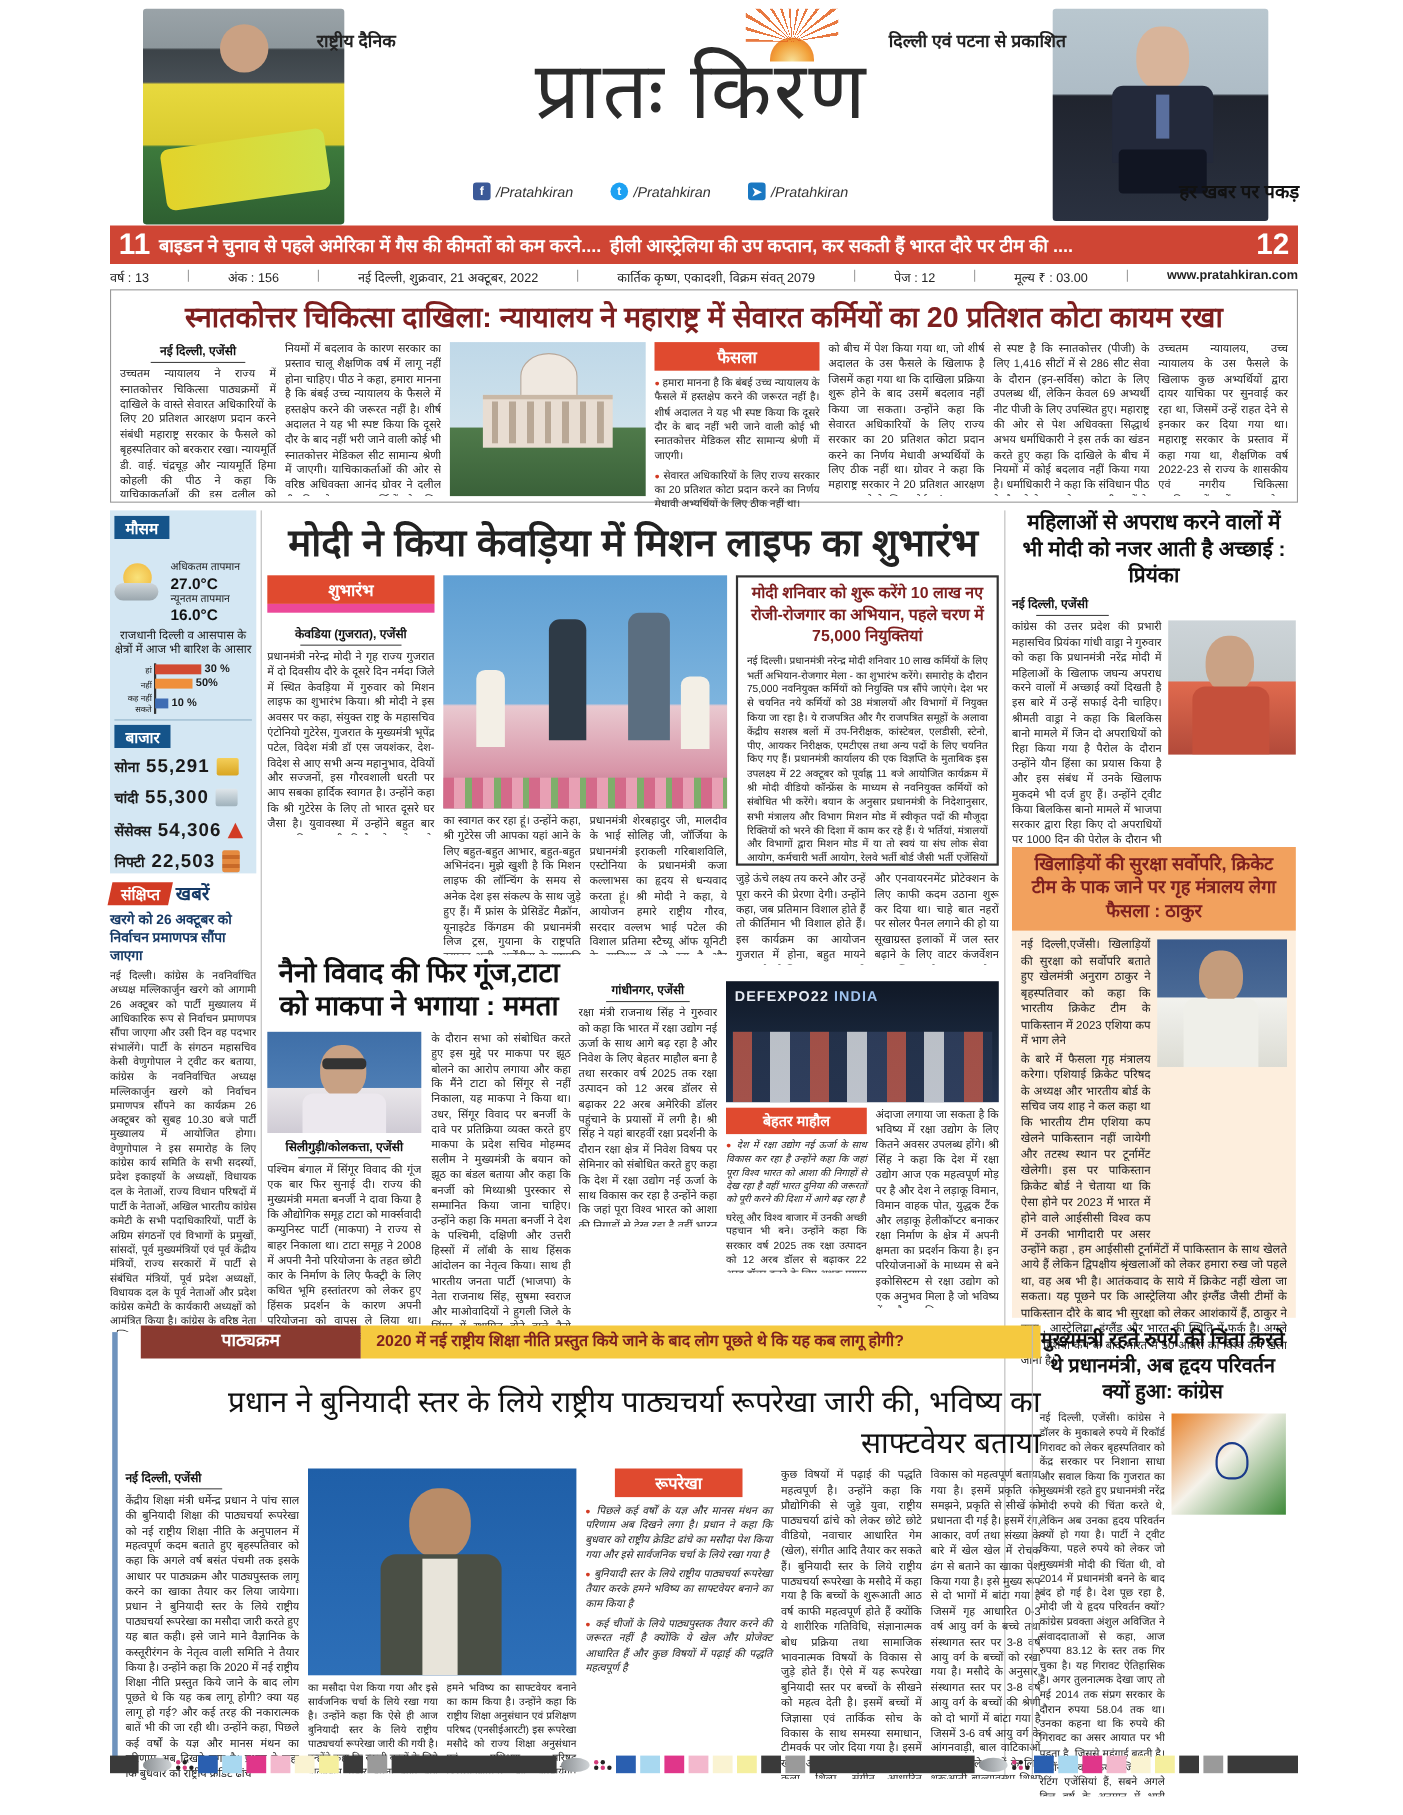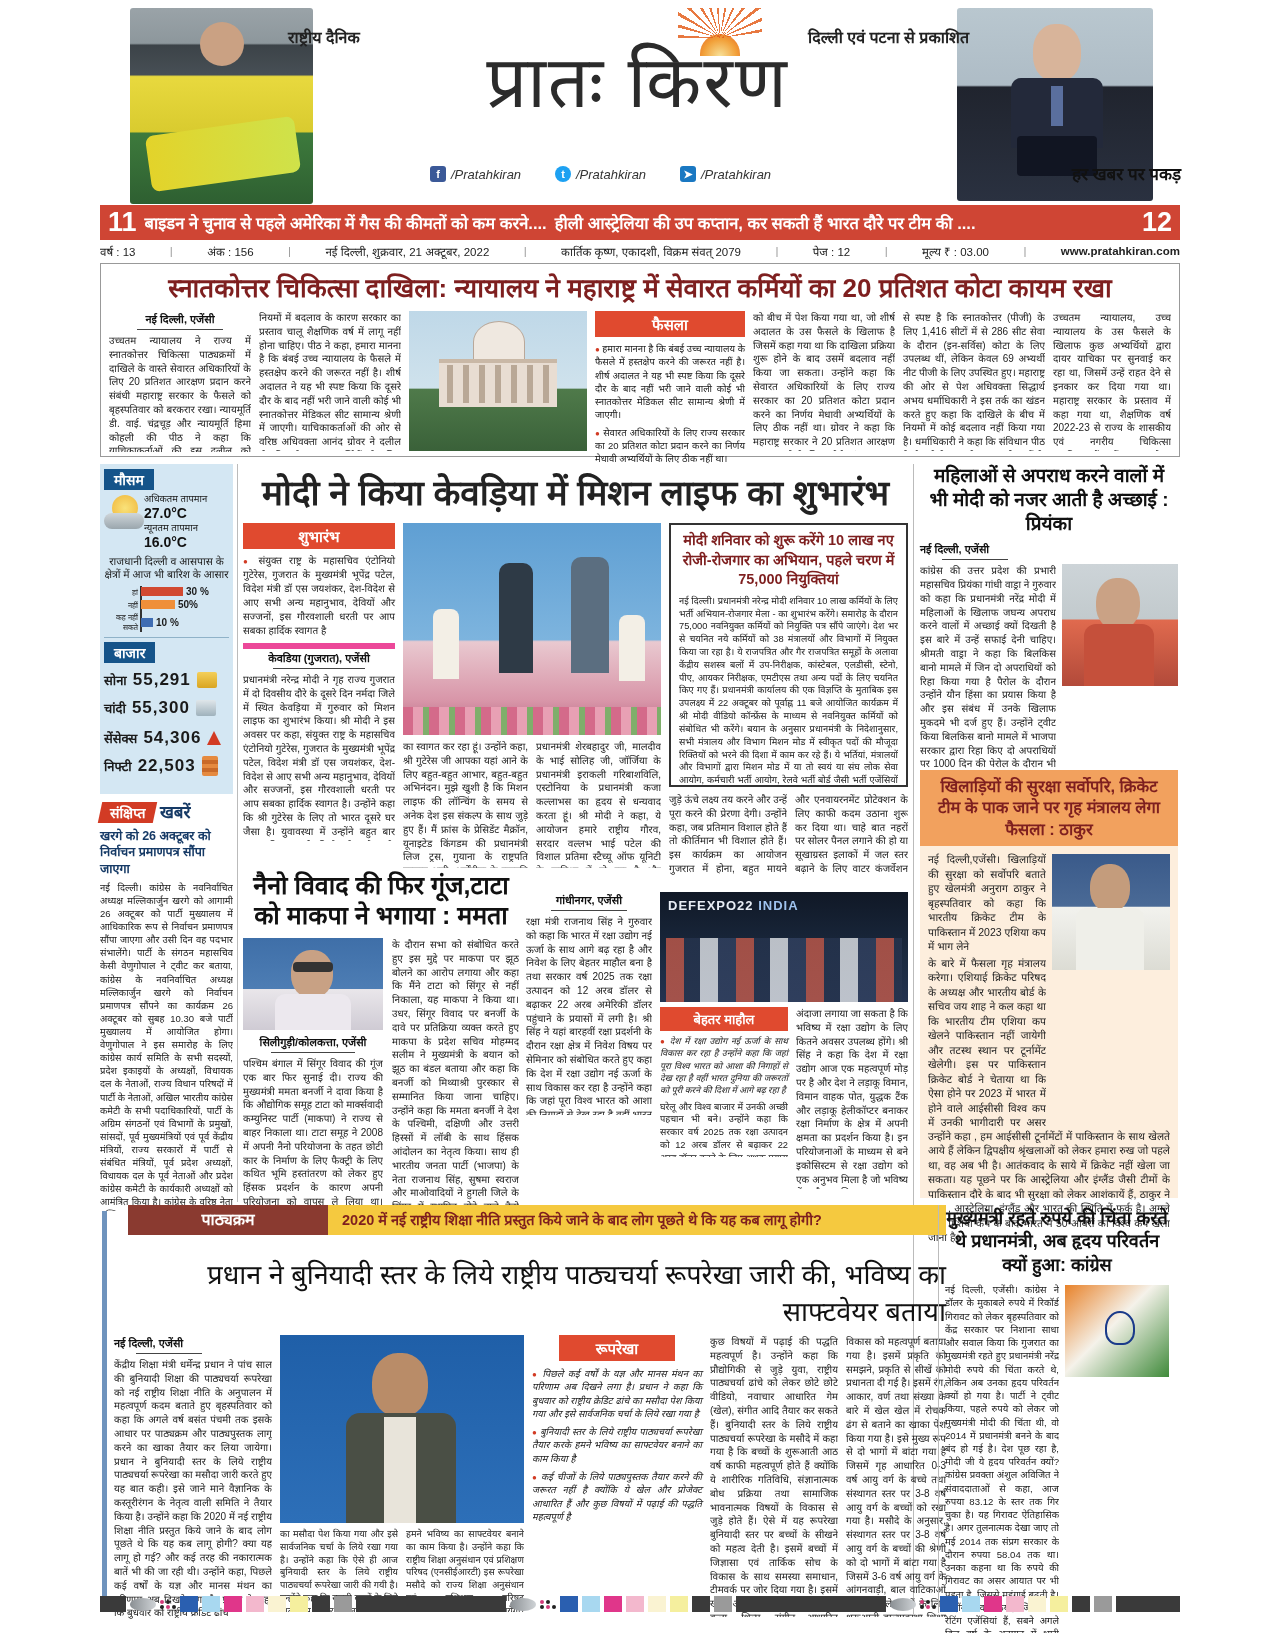--- a/index.html
+++ b/index.html
@@ -144,21 +144,21 @@
       </div>
       <div class="body-txt" style="width:142px;height:140px;">को बीच में पेश किया गया था, जो शीर्ष अदालत के उस फैसले के खिलाफ है जिसमें कहा गया था कि दाखिला प्रक्रिया शुरू होने के बाद उसमें बदलाव नहीं किया जा सकता। उन्होंने कहा कि सेवारत अधिकारियों के लिए राज्य सरकार का 20 प्रतिशत कोटा प्रदान करने का निर्णय मेधावी अभ्यर्थियों के लिए ठीक नहीं था। ग्रोवर ने कहा कि महाराष्ट्र सरकार ने 20 प्रतिशत आरक्षण प्रदान करने के लिए कोई आंकड़ा एकत्र नहीं किया है, जो इस तथ्य</div>
       <div class="body-txt" style="width:142px;height:140px;">से स्पष्ट है कि स्नातकोत्तर (पीजी) के लिए 1,416 सीटों में से 286 सीट सेवा के दौरान (इन-सर्विस) कोटा के लिए उपलब्ध थीं, लेकिन केवल 69 अभ्यर्थी नीट पीजी के लिए उपस्थित हुए। महाराष्ट्र की ओर से पेश अधिवक्ता सिद्धार्थ अभय धर्माधिकारी ने इस तर्क का खंडन करते हुए कहा कि दाखिले के बीच में नियमों में कोई बदलाव नहीं किया गया है। धर्माधिकारी ने कहा कि संविधान पीठ के फैसले के बाद सेवारत उम्मीदवारों के लिए आरक्षण बहाल कर दिया गया है।</div>
       <div class="body-txt" style="flex:1;height:140px;">उच्चतम न्यायालय, उच्च न्यायालय के उस फैसले के खिलाफ कुछ अभ्यर्थियों द्वारा दायर याचिका पर सुनवाई कर रहा था, जिसमें उन्हें राहत देने से इनकार कर दिया गया था। महाराष्ट्र सरकार के प्रस्ताव में कहा गया था, शैक्षणिक वर्ष 2022-23 से राज्य के शासकीय एवं नगरीय चिकित्सा महाविद्यालयों में स्नातकोत्तर चिकित्सा एवं डिप्लोमा पाठ्यक्रमों में दाखिले के वास्ते सेवारत अभ्यर्थियों के लिए 20 प्रतिशत सीट आरक्षित करने की मंजूरी प्रदान दी जा रही है।</div>
     </div>
   </div>
 
   <div class="abs" id="sidepanel" style="left:100px;top:464px;width:133px;height:330px;padding:0;">
     <div style="padding:5px 4px 0;">
       <span class="sb-head">मौसम</span>
-      <div style="display:flex;gap:0;margin-top:3px;">
+      <div style="display:flex;gap:11px;margin-top:20px;">
         <div style="width:40px;height:40px;position:relative;">
           <div style="position:absolute;left:8px;top:2px;width:26px;height:26px;border-radius:50%;background:radial-gradient(#f9e27a,#f0b63a);"></div>
           <div style="position:absolute;left:0;top:20px;width:40px;height:16px;border-radius:10px;background:linear-gradient(#cfd6da,#9aa6ad);"></div>
         </div>
         <div style="font-size:9.5px;line-height:1.25;">
           <div>अधिकतम तापमान</div>
           <div class="hl" style="font-size:14px;">27.0°C</div>
           <div>न्यूनतम तापमान</div>
           <div class="hl" style="font-size:14px;">16.0°C</div>
         </div>
@@ -217,22 +217,21 @@
   </div>
 
   <div class="vline" style="left:237px;top:464px;height:738px;"></div>
   <div class="vline" style="left:913px;top:464px;height:1150px;"></div>
 
   <div class="abs" style="left:243px;top:462px;width:665px;height:400px;">
     <h1 style="font-size:35px;text-align:center;color:#222;font-weight:900;padding:6px 0 8px;">मोदी ने किया केवड़िया में मिशन लाइफ का शुभारंभ</h1>
     <div style="display:flex;gap:8px;">
       <div style="width:152px;flex:none;">
         <span class="boxhead">शुभारंभ</span>
-        <p class="bullet-txt" style="margin:5px 0;font-size:10px;">संयुक्त राष्ट्र के महासचिव एंटोनियो गुटेरेस, गुजरात के मुख्यमंत्री भूपेंद्र पटेल, विदेश मंत्री डॉ एस जयशंकर, देश-विदेश से आए सभी अन्य महानुभाव, देवियों और सज्जनों, इस गौरवशाली धरती पर आप सबका हार्दिक स्वागत है</p>
-        <div class="byline" style="border-top:6px solid #ec4899;padding-top:1px;">केवडिया (गुजरात), एजेंसी</div>
+        <div class="byline" style="border-top:8px solid #ec4899;padding-top:11px;">केवडिया (गुजरात), एजेंसी</div>
         <div class="body-txt" style="height:168px;margin-top:4px;">प्रधानमंत्री नरेन्द्र मोदी ने गृह राज्य गुजरात में दो दिवसीय दौरे के दूसरे दिन नर्मदा जिले में स्थित केवड़िया में गुरुवार को मिशन लाइफ का शुभारंभ किया। श्री मोदी ने इस अवसर पर कहा, संयुक्त राष्ट्र के महासचिव एंटोनियो गुटेरेस, गुजरात के मुख्यमंत्री भूपेंद्र पटेल, विदेश मंत्री डॉ एस जयशंकर, देश-विदेश से आए सभी अन्य महानुभाव, देवियों और सज्जनों, इस गौरवशाली धरती पर आप सबका हार्दिक स्वागत है। उन्होंने कहा कि श्री गुटेरेस के लिए तो भारत दूसरे घर जैसा है। युवावस्था में उन्होंने बहुत बार भारत की यात्रा भी की है। गोवा से उनके पारिवारिक संबंध भी हैं। उन्होंने कहा, मुझे ऐसा लग रहा है कि मैं गुजरात में आज अपने परिवार के ही किसी सदस्य</div>
       </div>
       <div style="width:258px;flex:none;">
         <div class="photo" style="position:relative;width:258px;height:212px;background:linear-gradient(180deg,#5f9fd3 0%,#7db4de 55%,#e9c9d0 56%,#d895a8 84%,#b3637f 100%);">
           <div style="position:absolute;left:96px;top:40px;width:34px;height:110px;background:#2e3a46;border-radius:10px 10px 0 0;"></div>
           <div style="position:absolute;left:168px;top:34px;width:38px;height:116px;background:#5b6e80;border-radius:10px 10px 0 0;"></div>
           <div style="position:absolute;left:30px;top:86px;width:26px;height:70px;background:#f3efe6;border-radius:8px 8px 0 0;"></div>
           <div style="position:absolute;left:216px;top:92px;width:26px;height:66px;background:#f3efe6;border-radius:8px 8px 0 0;"></div>
           <div style="position:absolute;left:0;bottom:0;width:100%;height:28px;background:repeating-linear-gradient(90deg,#d46a8a 0 10px,#e8a0b4 10px 20px,#7fae6b 20px 26px);"></div>
         </div>

